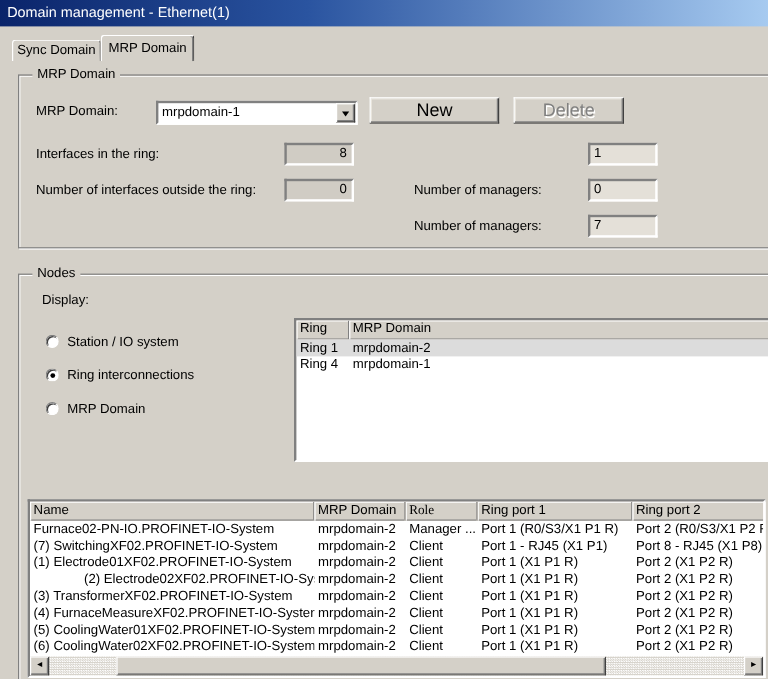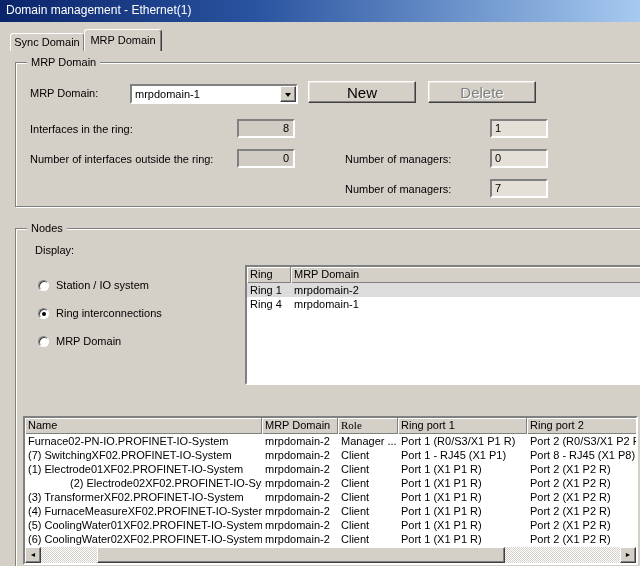--- a/index.html
+++ b/index.html
@@ -68,21 +68,21 @@
 
   
   .btn {
     position: absolute; height: 22px; background: #d4d0c8;
     border: 1px solid; border-color: #ffffff #404040 #404040 #ffffff;
     box-shadow: inset -1px -1px 0 #808080, inset 1px 1px 0 #e8e4dc;
     font-family: "Liberation Sans", sans-serif; font-size: 15px;
     text-align: center; line-height: 19px; color: #000;
   }
   .btn-new { left: 308px; top: 81px; width: 108px; }
-  .btn-delete { left: 428px; top: 81px; width: 108px; color: #808080; text-shadow: 1px 1px 0 #fff; }
+  .btn-delete { left: 428px; top: 81px; width: 92px; color: #808080; text-shadow: 1px 1px 0 #fff; }
 
   
   .field {
     position: absolute; width: 58px; height: 19px;
     border: 2px solid; border-color: #808080 #ffffff #ffffff #808080;
     line-height: 14px; white-space: nowrap; overflow: hidden;
   }
   .field-gray { background: #d0ccc4; text-align: right; padding-right: 4px; }
   .field-lite { background: #e4e0d8; text-align: left; padding-left: 3px; }
 

